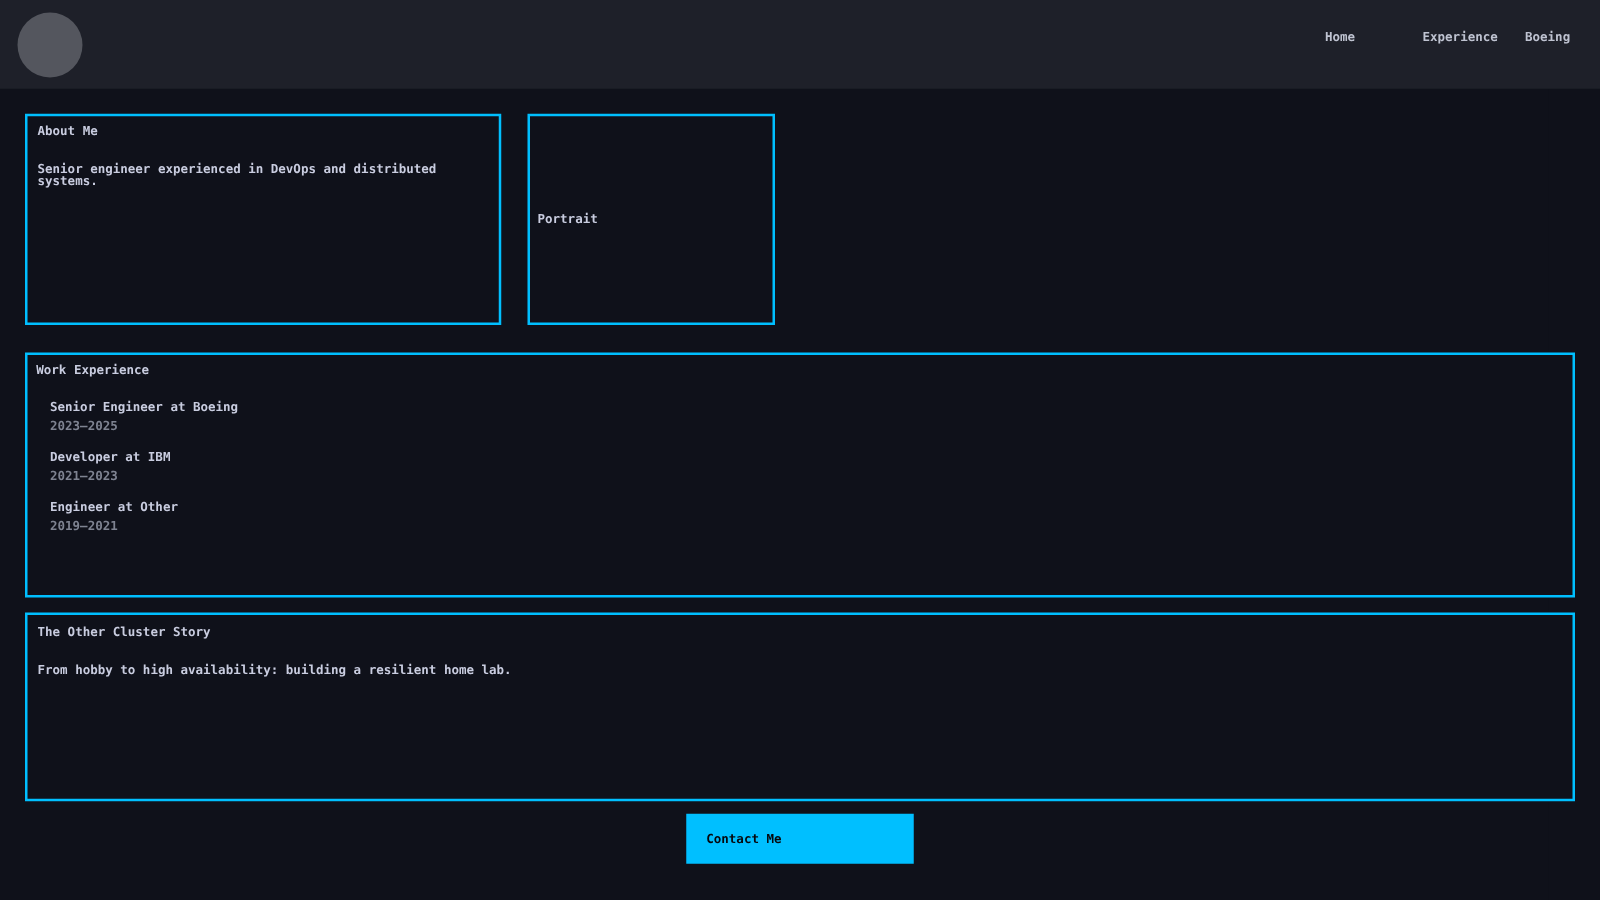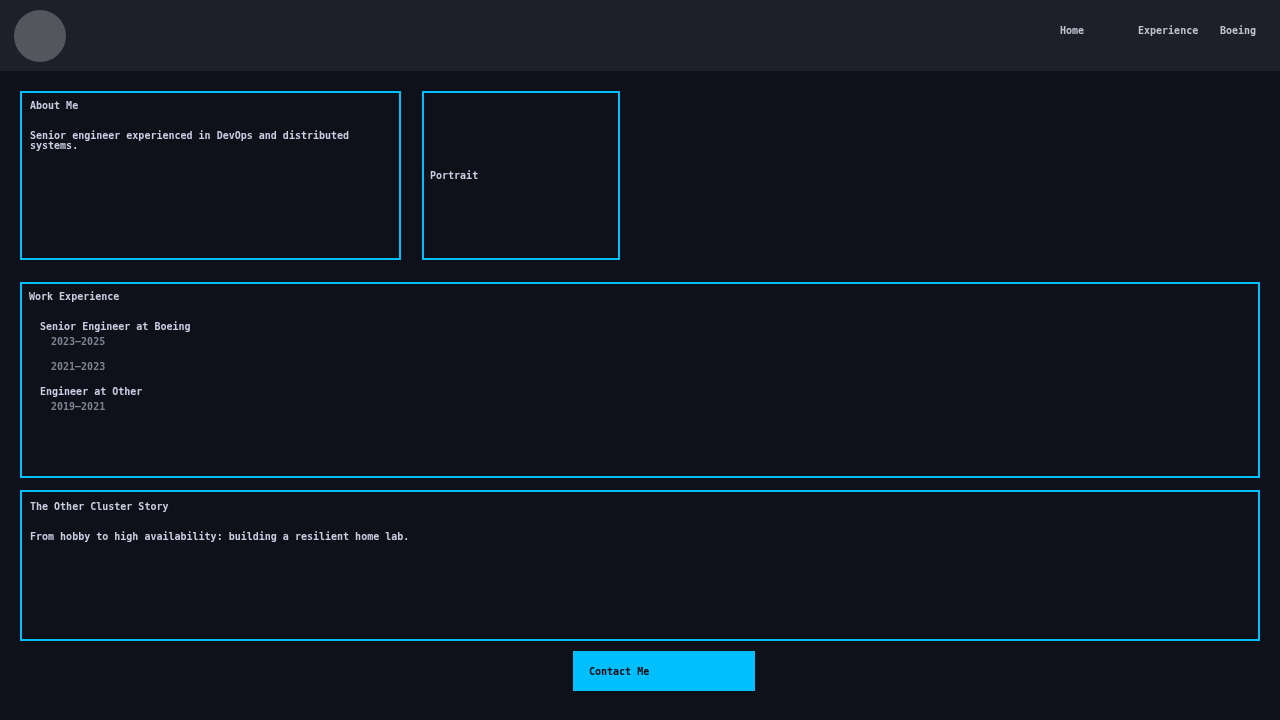--- a/index.html
+++ b/index.html
@@ -90,32 +90,31 @@
   .entry-role {
     font-size: 10px;
     line-height: 10px;
     color: #c9cde0;
   }
   .entry-years {
     margin-top: 5px;
     font-size: 10px;
     line-height: 10px;
     color: #7e8391;
-    margin-left: 11px;
   }
   .story-card {
     left: 20px; top: 490px;
     width: 1240px; height: 151px;
     padding: 10px 0 0 8px;
   }
 
   
   .contact-button {
     position: absolute;
-    left: 573px; top: 651px;
+    left: 549px; top: 651px;
     width: 182px; height: 40px;
     background: #00bfff;
     border: none;
     box-sizing: border-box;
     text-align: left;
     padding: 0 0 0 16px;
     font-family: "DejaVu Sans Mono", "Liberation Mono", monospace;
     font-weight: bold;
     font-size: 10px;
     color: #06080d;
@@ -146,20 +145,21 @@
   </section>
 
   <section class="card experience-card">
     <div class="card-title">Work Experience</div>
     <div class="entries">
       <div class="entry">
         <div class="entry-role">Senior Engineer at Boeing</div>
         <div class="entry-years">2023–2025</div>
       </div>
       <div class="entry">
+        <div class="entry-role">Developer at IBM</div>
         <div class="entry-years">2021–2023</div>
       </div>
       <div class="entry">
         <div class="entry-role">Engineer at Other</div>
         <div class="entry-years">2019–2021</div>
       </div>
     </div>
   </section>
 
   <section class="card story-card">

